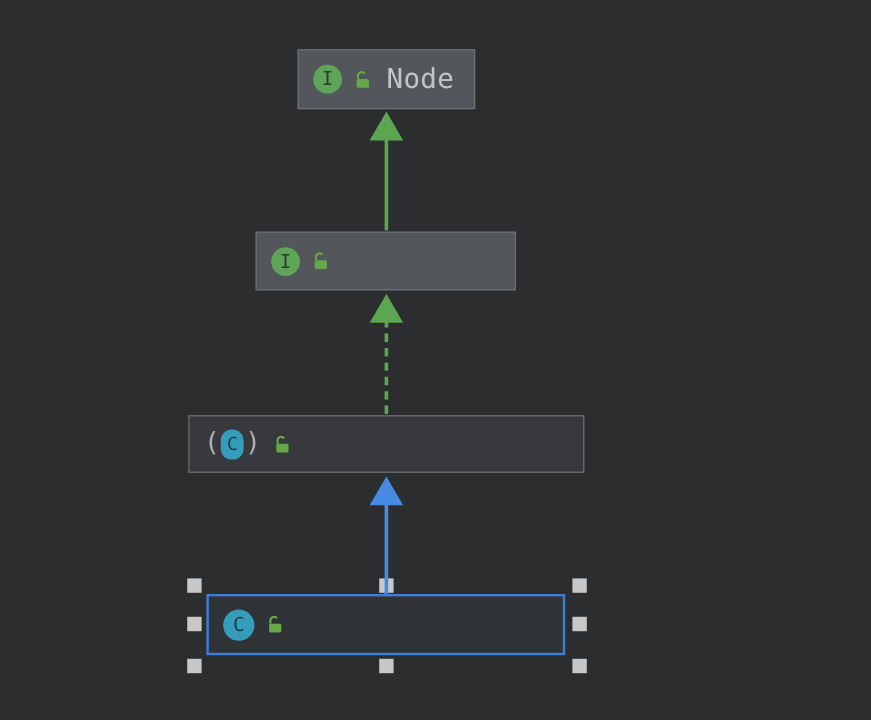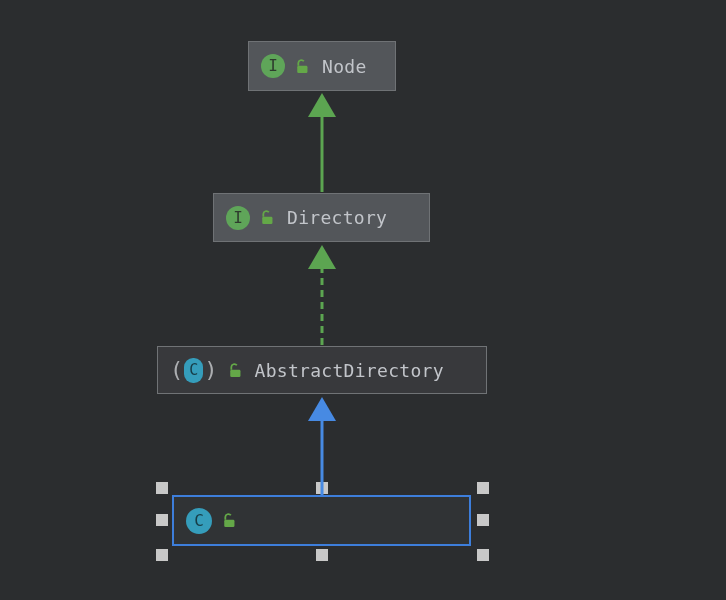--- a/index.html
+++ b/index.html
@@ -5,21 +5,21 @@
   html,body { margin:0; padding:0; }
   body { width:726px; height:600px; background:#2B2D2F; overflow:hidden;
          font-family:"DejaVu Sans Mono", monospace; }
   .canvas { position:relative; width:726px; height:600px; background:#2B2D2F; }
 
   .node { position:absolute; box-sizing:border-box; display:flex; align-items:center;
           padding-left:12px; column-gap:8px; background:#53565A; border:1px solid #6F7275; }
   .node.dark { background:#38393C; border-color:#707376; }
   .node.selected { background:#303335; border:2px solid #3D7EDB; }
 
-  .label { margin-left:4px; font-size:18px; letter-spacing:0.3px; color:#C2C5CA;
+  .label { margin-left:4px; font-size:23px; letter-spacing:0.3px; color:#C2C5CA;
            white-space:nowrap; font-family:"DejaVu Sans Mono", monospace; }
 
   .circle-icon { flex:0 0 auto; display:flex; align-items:center; justify-content:center;
                  border-radius:50%; }
   .iface-circle { width:24px; height:24px; background:#5FA559; }
   .iface-circle .ltr { font-size:16px; color:#2E3B2E; line-height:1; }
   .class-circle { width:26px; height:26px; background:#359DBB; }
   .class-circle .ltr { font-size:16px; color:#173C46; line-height:1; }
 
   .abstract-icon { flex:0 0 auto; display:flex; align-items:center; }
@@ -51,36 +51,34 @@
   </div>
 
   <div class="node" style="left:213px;top:193px;width:217px;height:49px">
     <span class="circle-icon iface-circle">
       <span class="ltr">I</span>
     </span>
     <svg class="lock" width="17" height="17" viewBox="0 0 16 16">
       <path d="M5 7.4 L5 4.8 A2.9 2.9 0 0 1 10.2 3.1" fill="none" stroke="#64A848" stroke-width="1.7"></path>
       <rect x="4" y="7.4" width="9.6" height="6.8" rx="1.2" fill="#64A848"></rect>
     </svg>
-    <span class="label">Directory</span>
   </div>
 
   <div class="node dark" style="left:157px;top:346px;width:330px;height:48px">
     <span class="abstract-icon">
       <span class="paren">(</span>
       <span class="abstract-oval">
         <span class="ltr">C</span>
       </span>
       <span class="paren">)</span>
     </span>
     <svg class="lock" width="17" height="17" viewBox="0 0 16 16">
       <path d="M5 7.4 L5 4.8 A2.9 2.9 0 0 1 10.2 3.1" fill="none" stroke="#64A848" stroke-width="1.7"></path>
       <rect x="4" y="7.4" width="9.6" height="6.8" rx="1.2" fill="#64A848"></rect>
     </svg>
-    <span class="label">AbstractDirectory</span>
   </div>
 
   <div class="node selected" style="left:172px;top:495px;width:299px;height:51px">
     <span class="circle-icon class-circle">
       <span class="ltr">C</span>
     </span>
     <svg class="lock" width="17" height="17" viewBox="0 0 16 16">
       <path d="M5 7.4 L5 4.8 A2.9 2.9 0 0 1 10.2 3.1" fill="none" stroke="#64A848" stroke-width="1.7"></path>
       <rect x="4" y="7.4" width="9.6" height="6.8" rx="1.2" fill="#64A848"></rect>
     </svg>

